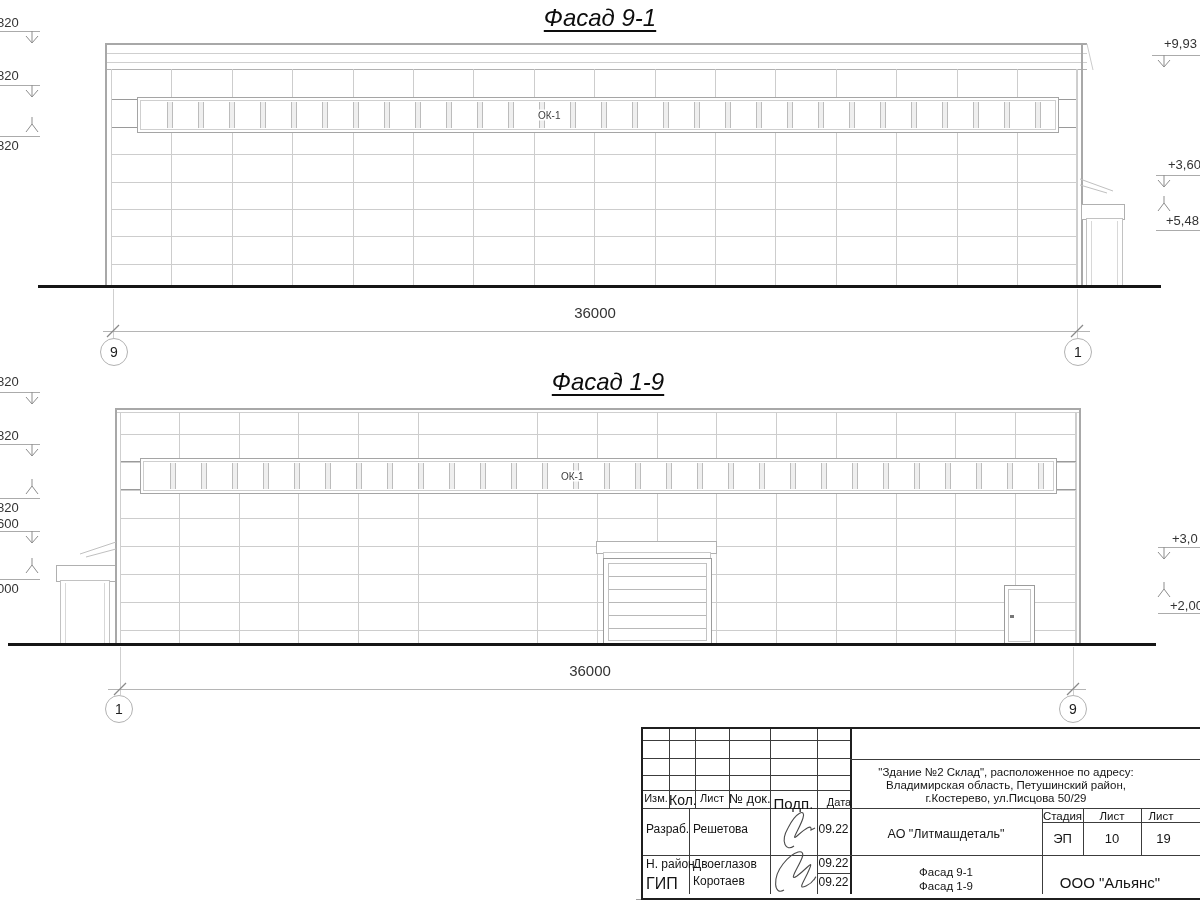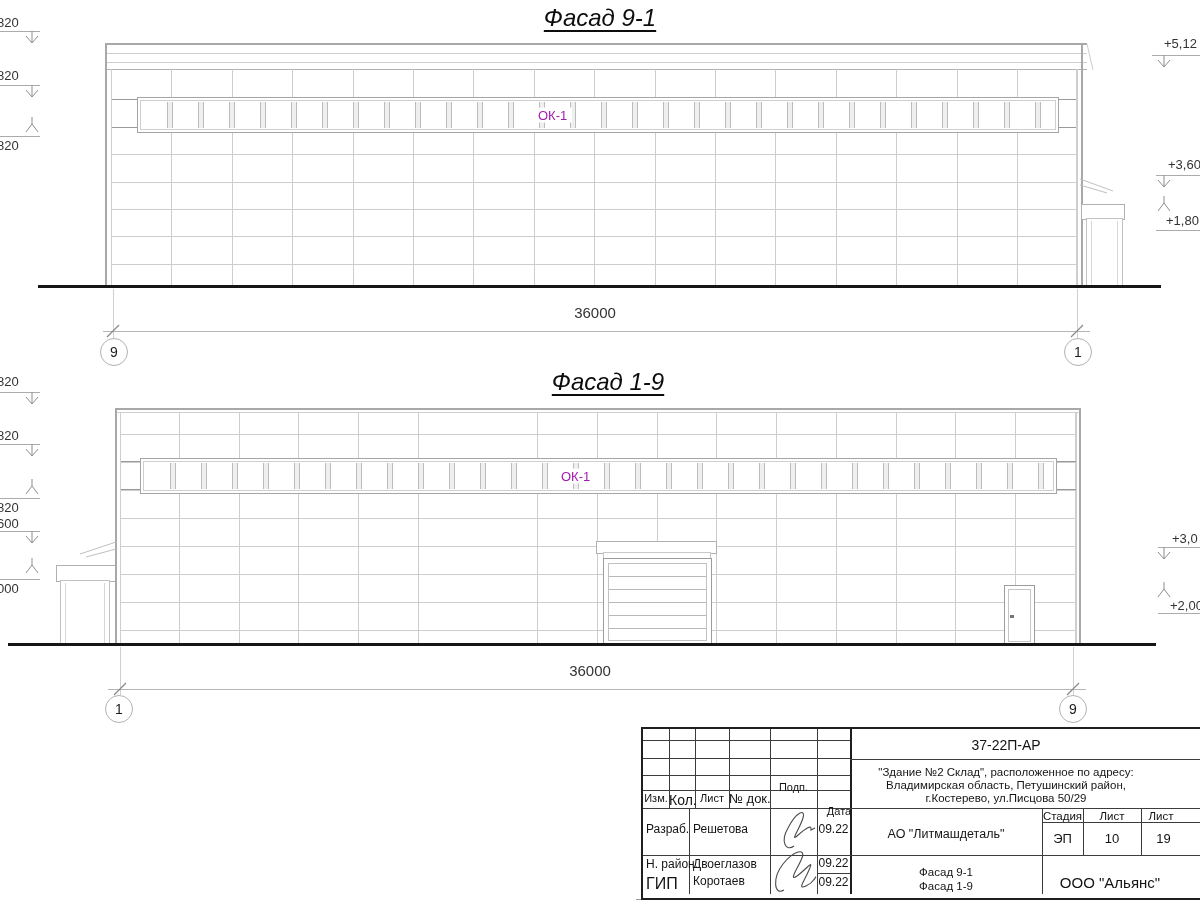--- a/index.html
+++ b/index.html
@@ -17,21 +17,21 @@
        font-size:14px;color:#1d1d1d}
   .vgrid{position:absolute;background:repeating-linear-gradient(to right,transparent 0 59.4px,#cdcdcd 59.4px 60.4px)}
   .vgrid2{position:absolute;background:repeating-linear-gradient(to right,transparent 0 58.75px,#cdcdcd 58.75px 59.75px)}
   .hgrid{position:absolute;background:repeating-linear-gradient(to bottom,transparent 0 26.4px,#cdcdcd 26.4px 27.4px)}
   .hgrid2{position:absolute;background:repeating-linear-gradient(to bottom,transparent 0 27px,#cdcdcd 27px 28px)}
   .band{position:absolute;height:34px;background:#fff;border:1px solid #a5a5a5}
   .band-frame{position:absolute;inset:2px;border:1px solid #cfcfcf}
   .band-glass{position:absolute;inset:4px;
      background:repeating-linear-gradient(90deg,transparent 0 25px,#bcbcbc 25px 26px,#efefef 26px 30px,#bcbcbc 30px 31px)}
   .band-label{position:absolute;top:50%;transform:translateY(-50%);background:#fff;
-     padding:0 5px;font-size:13px;color:#a21caf}
+     padding:0 5px;font-size:10px;color:#404040}
   .door{position:absolute;background:#fff;border:1px solid #9c9c9c}
   .door-inner{position:absolute;inset:4px;border:1px solid #c2c2c2;
      background:repeating-linear-gradient(to bottom,transparent 0 12px,#b8b8b8 12px 13px)}
   .sdoor-inner{position:absolute;inset:3px;border:1px solid #c5c5c5}
   .porch-band{position:absolute;background:#fff;border:1px solid #b0b0b0}
   .porch-body{position:absolute;background:#fff;border:1px solid #c2c2c2}
   .porch-in{position:absolute;inset:2px 4px 0 4px;border-left:1px solid #d8d8d8;border-right:1px solid #d8d8d8}
   .ovl{position:absolute;inset:0;pointer-events:none;z-index:6}
   
   .tb{position:absolute;left:641px;top:727px;width:559px;height:169px;background:#fff;
@@ -86,25 +86,25 @@
   <div class="bub" style="left:100px;top:338px">9</div>
   <div class="bub" style="left:1064px;top:338px">1</div>
 
   <div class="elev" style="left:-3px;top:15px">820</div>
   <div class="ln" style="left:0;top:31px;width:40px;height:1px;background:#ababab"></div>
   <div class="elev" style="left:-3px;top:68px">820</div>
   <div class="ln" style="left:0;top:85px;width:40px;height:1px;background:#ababab"></div>
   <div class="ln" style="left:0;top:136px;width:40px;height:1px;background:#ababab"></div>
   <div class="elev" style="left:-3px;top:138px">820</div>
 
-  <div class="elev" style="left:1164px;top:36px">+5,12</div>
+  <div class="elev" style="left:1164px;top:36px">+9,93</div>
   <div class="ln" style="left:1152px;top:55px;width:48px;height:1px;background:#ababab"></div>
   <div class="elev" style="left:1168px;top:157px">+3,60</div>
   <div class="ln" style="left:1156px;top:175px;width:44px;height:1px;background:#ababab"></div>
-  <div class="elev" style="left:1166px;top:213px">+1,80</div>
+  <div class="elev" style="left:1166px;top:213px">+5,48</div>
   <div class="ln" style="left:1156px;top:230px;width:44px;height:1px;background:#ababab"></div>
 
   <div class="ftitle" style="left:458px;top:368px;width:300px">Фасад 1-9</div>
 
   <div class="ln" style="left:115px;top:408px;width:965px;height:2px;background:#a8a8a8"></div>
   <div class="ln" style="left:115px;top:412px;width:965px;height:1px;background:#cfcfcf"></div>
 
   <div class="vgrid2" style="left:120px;top:412px;width:956px;height:232px"></div>
   <div class="hgrid2" style="left:120px;top:407px;width:956px;height:230px"></div>
 
@@ -187,34 +187,33 @@
     <div class="h" style="top:30px;left:207px;width:352px"></div>
     <div class="h" style="top:79px;left:0;width:559px"></div>
     <div class="h" style="top:93px;left:399px;width:160px"></div>
     <div class="h" style="top:126px;left:0;width:559px"></div>
     <div class="h" style="top:144px;left:174px;width:33px"></div>
 
     <div class="t tc" style="left:0;width:26px;top:63px;font-size:11px">Изм.</div>
     <div class="t tc" style="left:26px;width:26px;top:63px;font-size:14px">Кол.</div>
     <div class="t tc" style="left:52px;width:34px;top:63px;font-size:11px">Лист</div>
     <div class="t tc" style="left:86px;width:41px;top:63px;font-size:13px">№ док.</div>
-    <div class="t tc" style="left:127px;width:47px;top:52px;font-size:11px">Подп.</div>
-    <div class="t tc" style="left:174px;width:44px;top:76px;font-size:11px">Дата</div>
+    <div class="t tc" style="left:127px;width:47px;top:66px;font-size:15px">Подп.</div>
+    <div class="t tc" style="left:174px;width:44px;top:67px;font-size:11px">Дата</div>
 
     <div class="t" style="left:3px;top:94px;font-size:12px">Разраб.</div>
     <div class="t" style="left:50px;top:94px;font-size:12px">Решетова</div>
     <div class="t tc" style="left:174px;width:33px;top:94px;font-size:12px">09.22</div>
     <div class="t" style="left:3px;top:129px;font-size:12px">Н. район.</div>
     <div class="t" style="left:50px;top:129px;font-size:12px">Двоеглазов</div>
     <div class="t tc" style="left:174px;width:33px;top:128px;font-size:12px">09.22</div>
     <div class="t" style="left:3px;top:146px;font-size:16px">ГИП</div>
     <div class="t" style="left:50px;top:146px;font-size:12px">Коротаев</div>
     <div class="t tc" style="left:174px;width:33px;top:147px;font-size:12px">09.22</div>
 
-    <div class="t tc" style="left:207px;width:312px;top:8px;font-size:14px">37-22П-АР</div>
     <div class="t tc" style="left:207px;width:312px;top:37px;font-size:11.5px">"Здание №2 Склад", расположенное по адресу:</div>
     <div class="t tc" style="left:207px;width:312px;top:50px;font-size:11.5px">Владимирская область, Петушинский район,</div>
     <div class="t tc" style="left:207px;width:312px;top:63px;font-size:11.5px">г.Костерево, ул.Писцова 50/29</div>
     <div class="t tc" style="left:207px;width:192px;top:98px;font-size:12.5px">АО "Литмашдеталь"</div>
     <div class="t tc" style="left:399px;width:41px;top:81px;font-size:11.5px">Стадия</div>
     <div class="t tc" style="left:440px;width:58px;top:81px;font-size:11.5px">Лист</div>
     <div class="t tc" style="left:500px;width:36px;top:81px;font-size:11.5px">Лист</div>
     <div class="t tc" style="left:399px;width:41px;top:103px;font-size:13px">ЭП</div>
     <div class="t tc" style="left:440px;width:58px;top:103px;font-size:13px">10</div>
     <div class="t tc" style="left:498px;width:45px;top:103px;font-size:13px">19</div>

